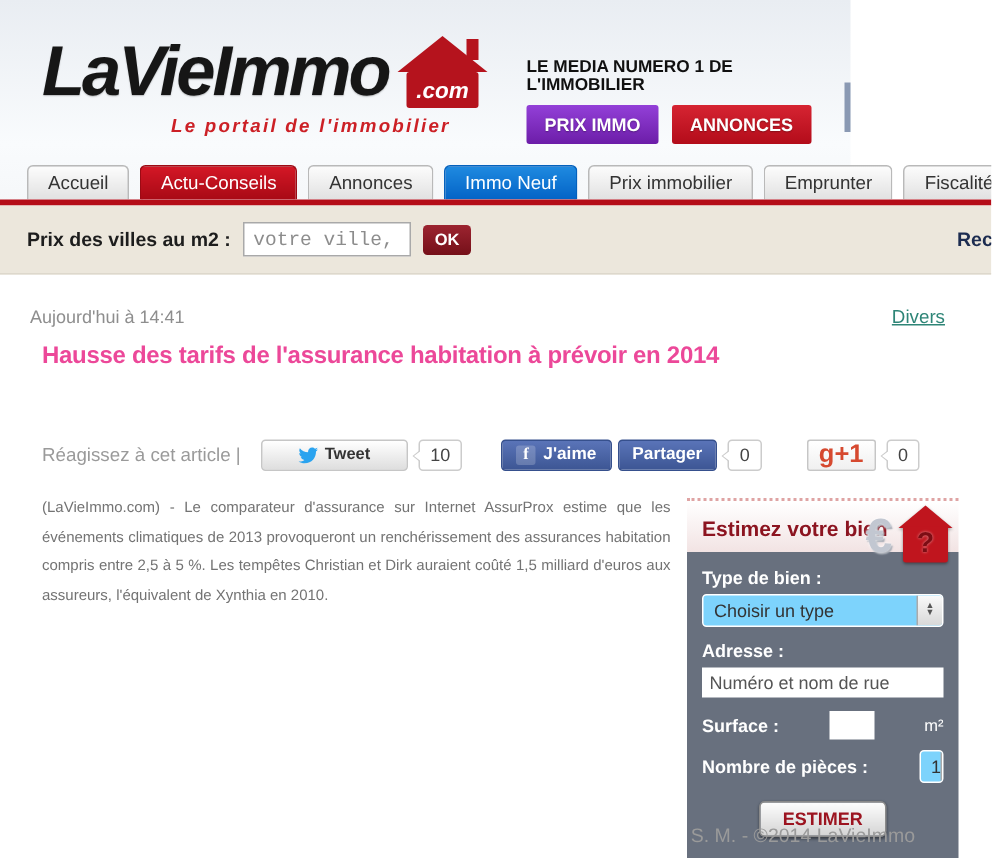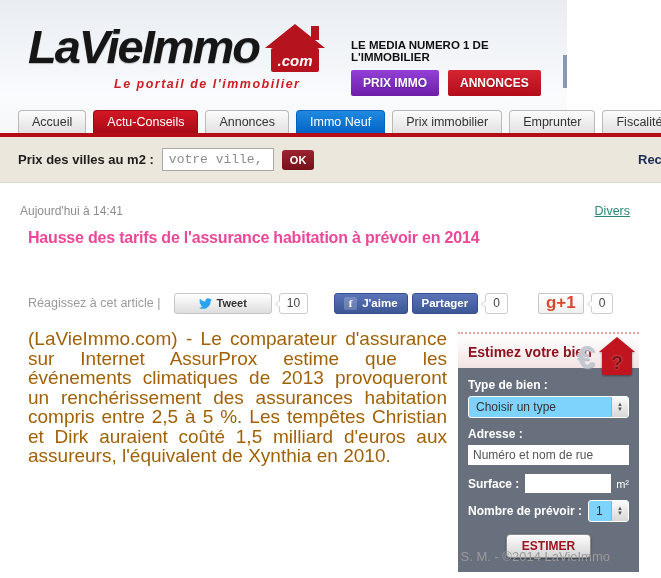--- a/index.html
+++ b/index.html
@@ -85,22 +85,22 @@
     color:#fff; font-size:11.5px; font-weight:bold; cursor:pointer; }
   .fb-like { margin-left:26px; }
   .fb-share { margin-left:4px; }
   .fb-f { display:inline-flex; width:13px; height:13px; background:rgba(255,255,255,.2);
     border-radius:2px; align-items:center; justify-content:center; font-size:11px;
     font-family:"Liberation Serif",serif; font-weight:bold; }
   .gplus-btn { display:inline-flex; align-items:center; margin-left:30px; height:21px; padding:0 7px;
     background:linear-gradient(#fff,#f0f0f0); border:1px solid #c6c6c6; border-radius:2px;
     color:#d6492f; font-size:17px; font-weight:bold; cursor:pointer; }
 
-  .article-body { position:absolute; left:28px; top:329px; width:419px; font-size:19px;
-    line-height:19.5px; color:#a16207; text-align:justify; }
+  .article-body { position:absolute; left:28px; top:329px; width:419px; font-size:10px;
+    line-height:19.5px; color:#737373; text-align:justify; }
 
   
   .widget { position:absolute; left:458px; top:332px; width:181px; }
   .widget-dotted { border-top:2px dotted #dfa4a4; height:3px; }
   .widget-header { position:relative; background:linear-gradient(#fff,#f2e3e3); padding:9px 10px 8px;
     font-size:14px; font-weight:bold; color:#8c1420; }
   .widget-icon { position:absolute; right:4px; top:3px; width:58px; height:44px; z-index:3; }
   .w-euro { position:absolute; left:0; top:4px; font-size:32px; font-weight:bold; color:#c2c7d1;
     text-shadow:0 0 2px #fff, 1px 1px 1px #9aa0ab; }
   .w-house { position:absolute; right:0; top:2px; width:36px; height:40px;
@@ -115,21 +115,21 @@
   .w-label { color:#fff; font-size:12px; font-weight:bold; margin-bottom:4px; }
   .w-select { display:flex; align-items:center; background:#7dd3fc; border:1px solid #fff;
     border-radius:3px; height:22px; font-size:12px; color:#333; overflow:hidden; cursor:pointer; }
   .w-select .sel-text { flex:1; padding-left:7px; }
   .stepper { width:17px; align-self:stretch; background:linear-gradient(#fafafa,#d8d8d8);
     border-left:1px solid #aaa; display:flex; flex-direction:column; align-items:center;
     justify-content:center; font-size:6px; color:#555; line-height:5px; }
   .w-input { width:100%; height:20px; border:none; font-size:12px; padding:0 5px; color:#333;
     font-family:"Liberation Sans",sans-serif; margin-bottom:2px; }
   .w-input::placeholder { color:#555; }
-  .w-row { display:flex; align-items:center; margin-top:7px; }
+  .w-row { display:flex; align-items:center; margin-top:7px;gap:28px; }
   .w-row .w-label { margin:0; white-space:nowrap; }
   .surface-input { flex:1; height:19px; border:none; margin-left:6px; min-width:0; padding:0 4px;
     font-size:12px; font-family:"Liberation Sans",sans-serif; }
   .w-unit { color:#fff; font-size:11px; margin-left:5px; }
   .rooms-select { width:48px; margin-left:6px; }
   .estimate-btn { display:block; margin:12px auto 2px; padding:4px 15px;
     background:linear-gradient(#fdfdfd,#d4d4d4); border:1px solid #8a8a8a; border-radius:4px;
     color:#9c1420; font-size:12px; font-weight:bold; cursor:pointer;
     font-family:"Liberation Sans",sans-serif; box-shadow:0 1px 2px rgba(0,0,0,.45); }
 
@@ -238,21 +238,21 @@
           </span>
       </div>
       <div class="w-label" style="margin-top:9px">Adresse :</div>
       <input class="w-input" type="text" placeholder="Numéro et nom de rue" style="">
       <div class="w-row">
         <span class="w-label">Surface :</span>
         <input class="surface-input" type="text" style="">
         <span class="w-unit">m²</span>
       </div>
       <div class="w-row">
-        <span class="w-label">Nombre de prévoir :</span>
+        <span class="w-label">Nombre de pièces :</span>
         <div class="w-select rooms-select">
           <span class="sel-text">1</span>
           <span class="stepper">
               <span>▲</span>
               <span>▼</span>
             </span>
         </div>
       </div>
       <button class="estimate-btn">ESTIMER</button>
     </div>

